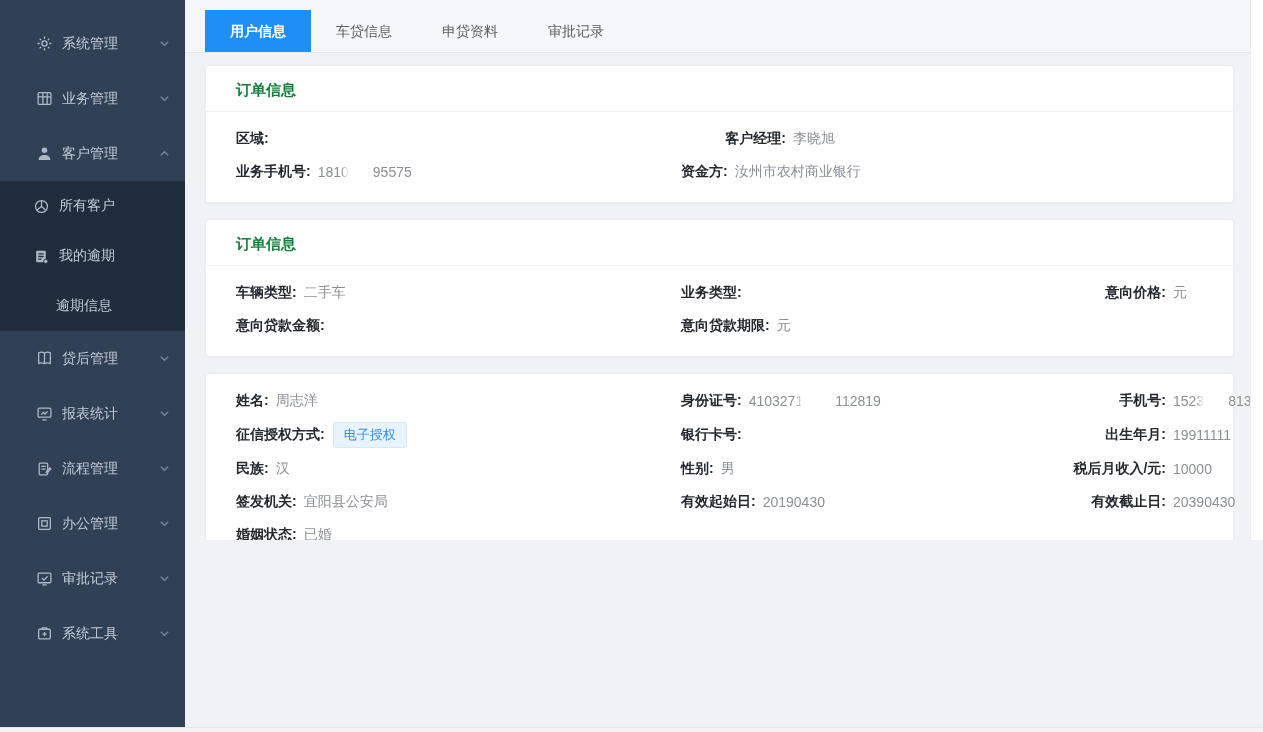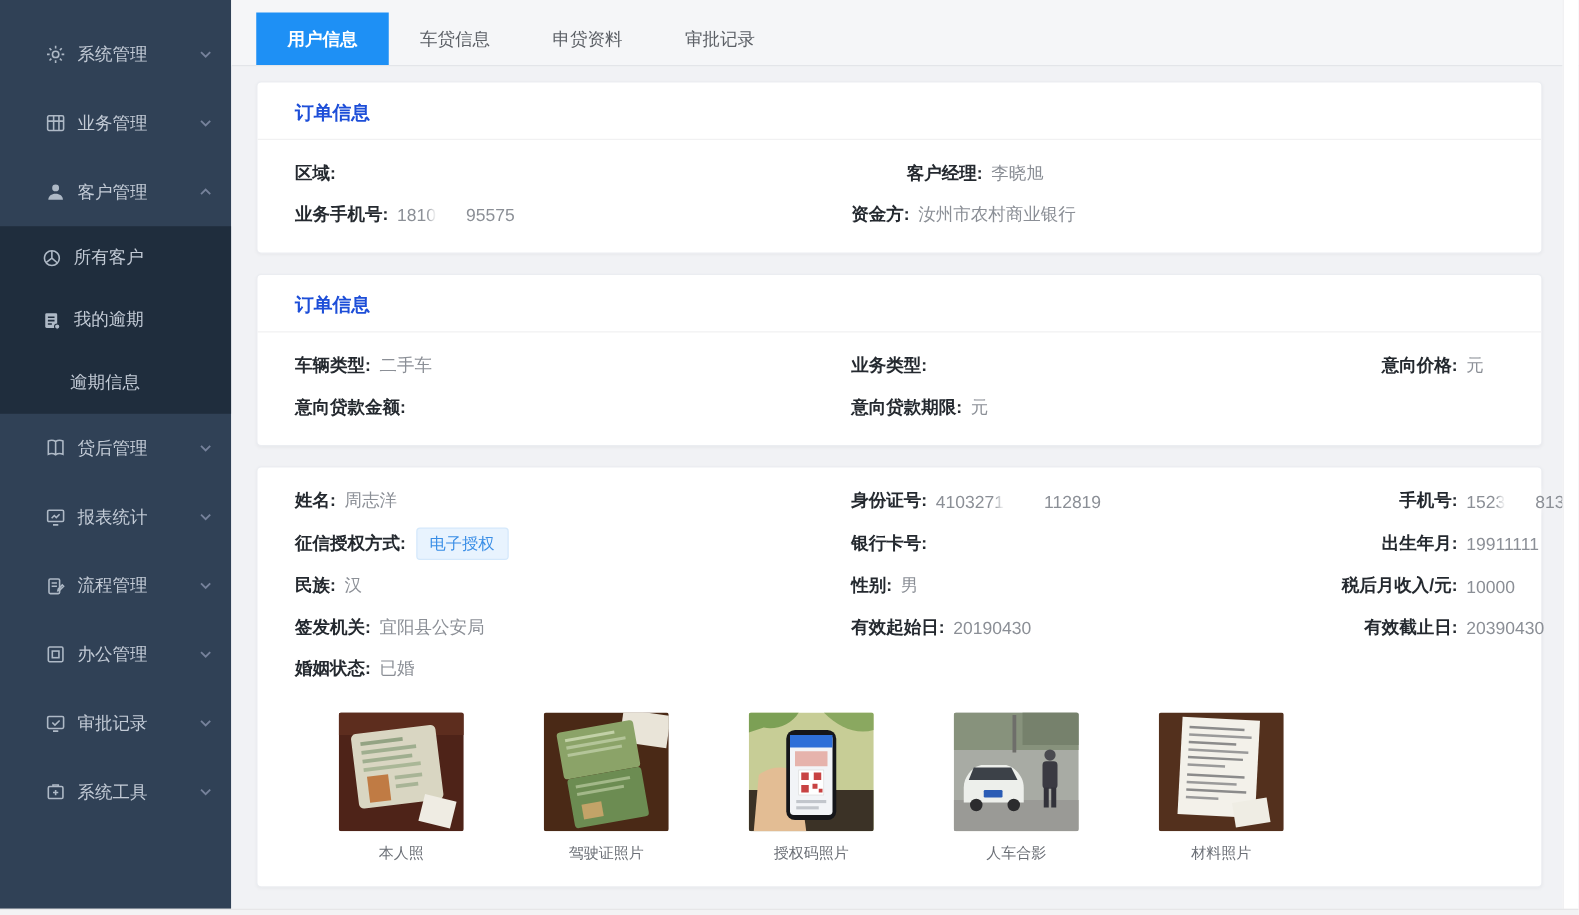--- a/index.html
+++ b/index.html
@@ -13,30 +13,30 @@
   .s-item { height:55px; display:flex; align-items:center; padding:0 15px 0 36px;
             color:#c3cbd6; font-size:14px; cursor:pointer; }
   .s-item .s-icon { width:17px; height:17px; margin-right:9px; display:flex; align-items:center; }
   .s-item .s-icon svg { width:17px; height:17px; stroke:#aeb9c6; fill:none; stroke-width:1.2; }
   .s-chevron { margin-left:auto; display:flex; }
   .s-chevron svg { width:11px; height:11px; stroke:#76829b; fill:none; stroke-width:1.6; }
   .s-sub { background:#1f2d3d; }
   .s-sub .s-item { height:50px; padding-left:33px; }
   .s-sub .s-item.noicon { padding-left:56px; }
   
-  .main { flex:1; position:relative; height:732px; background:#f1f2f5; overflow:hidden; }
+  .main { flex:1; position:relative; height:540px; background:#f1f2f5; overflow:hidden; }
   .scroll-track { position:absolute; top:0; right:0; bottom:0; width:13px; background:#ffffff; border-left:1px solid #ededef; z-index:4; }
   .bottom-strip { position:absolute; left:0; bottom:0; width:1263px; height:5px; background:#f3f3f4; border-top:1px solid #e6e6e8; z-index:6; }
   .tabs-wrap { padding:10px 13px 0 20px; background:#f5f6f8; border-bottom:1px solid #e3e5e9; display:flex; }
   .tab { height:42px; line-height:42px; padding:0 25px; font-size:14px; color:#5c6066; cursor:pointer; }
   .tab.active { background:#1e90f5; color:#fff; font-weight:bold; }
   .content { padding:12px 29px 0 20px; }
   .card { background:#fff; border:1px solid #ebedf1; border-radius:4px; margin-bottom:16px;
           box-shadow:0 1px 3px rgba(0,0,0,0.04); }
-  .card-header { padding:15px 30px 11px; font-size:15px; font-weight:bold; color:#1d4ed8;
+  .card-header { padding:15px 30px 11px; font-size:15px; font-weight:bold; color:#15803d;
                  border-bottom:1px solid #f1f1f2; }
   .card-body { padding:15px 30px 18px; }
   .frow { display:grid; grid-template-columns:445px 380px 1fr; align-items:center; min-height:24px; margin-bottom:9px; }
   .frow:last-child { margin-bottom:0; }
   .field { font-size:14px; display:flex; align-items:center; }
   .flabel { font-weight:bold; color:#24292f; white-space:nowrap; }
   .fvalue { color:#8b8f96; margin-left:7px; white-space:nowrap; }
   .c3 .flabel { min-width:105px; text-align:right; display:inline-block; }
   .tag { display:inline-block; margin-left:8px; padding:3px 10px; font-size:13px; color:#3a8ee6;
          background:#e8f3fe; border:1px solid #d4e8fb; border-radius:3px; cursor:pointer; white-space:nowrap; }

